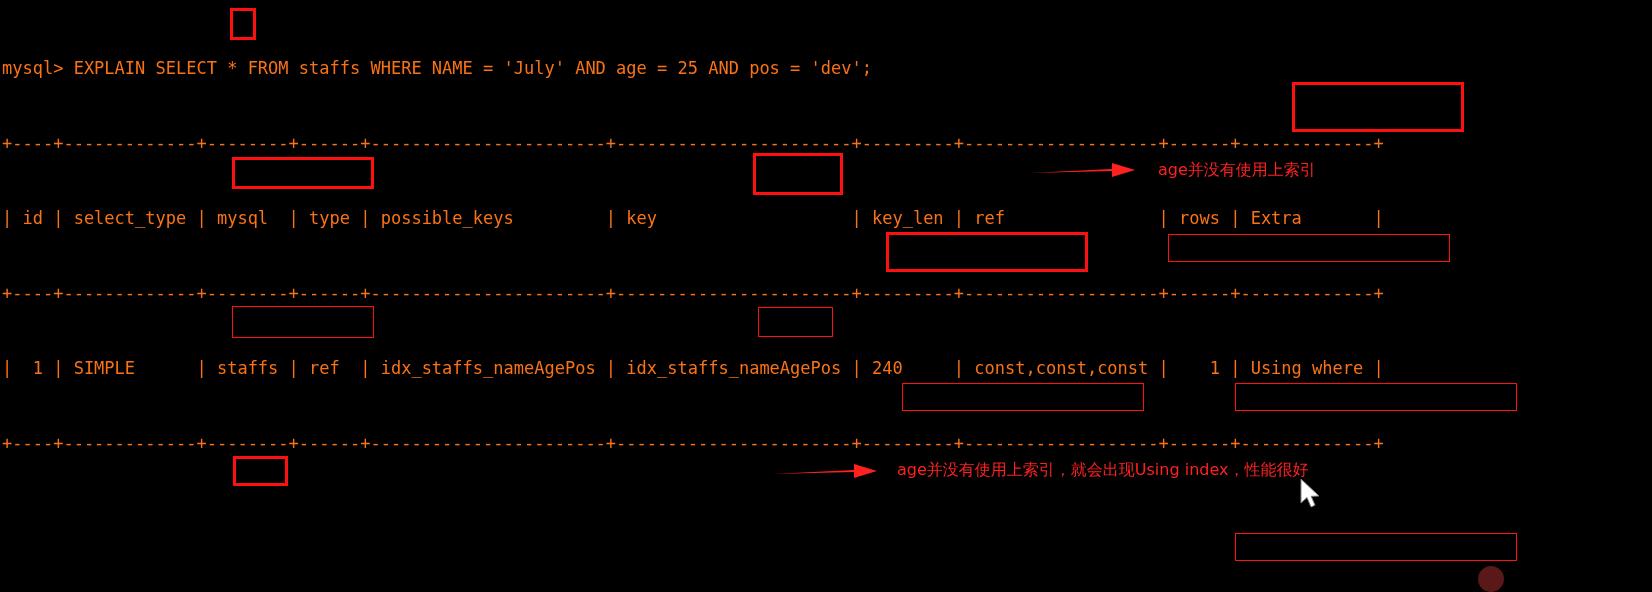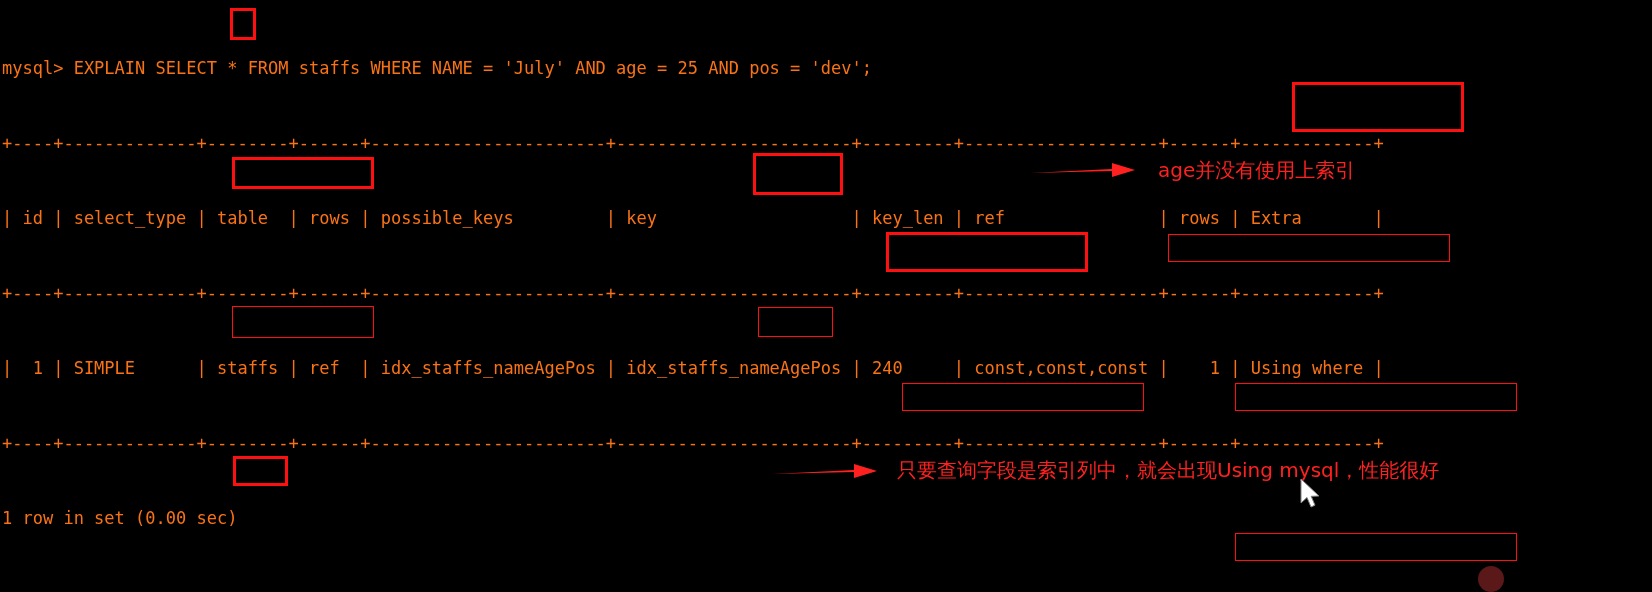--- a/index.html
+++ b/index.html
@@ -17,21 +17,21 @@
     letter-spacing:0px;
     white-space:pre;
     padding:6px 0 0 2px;
     box-sizing:border-box;
   }
   .line{height:25px;white-space:pre;}
   .ann{
     position:absolute;
     color:#ff2020;
     font-family:"DejaVu Sans","Liberation Sans",sans-serif;
-    font-size:20px;
+    font-size:16px;
     white-space:pre;
     line-height:20px;
   }
   .box{
     position:absolute;
     border:3px solid #ff1010;
     box-sizing:border-box;
     pointer-events:none;
   }
   .box.thin{border-width:1px;}
@@ -42,25 +42,24 @@
     width:26px;height:26px;border-radius:50%;
     background:#7a2020;opacity:.75;
   }
 </style>
 </head>
 <body>
 
 <div class="term">
   <div class="line">mysql&gt; EXPLAIN SELECT * FROM staffs WHERE NAME = 'July' AND age = 25 AND pos = 'dev';</div>
   <div class="line">+----+-------------+--------+------+-----------------------+-----------------------+---------+-------------------+------+-------------+</div>
-  <div class="line">| id | select_type | table  | rows | possible_keys         | key                   | key_len | ref               | rows | Extra       |</div>
+  <div class="line">| id | select_type | mysql  | type | possible_keys         | key                   | key_len | ref               | rows | Extra       |</div>
   <div class="line">+----+-------------+--------+------+-----------------------+-----------------------+---------+-------------------+------+-------------+</div>
   <div class="line">|  1 | SIMPLE      | staffs | ref  | idx_staffs_nameAgePos | idx_staffs_nameAgePos | 240     | const,const,const |    1 | Using where |</div>
   <div class="line">+----+-------------+--------+------+-----------------------+-----------------------+---------+-------------------+------+-------------+</div>
-  <div class="line">1 row in set (0.00 sec)</div>
   <div class="line"></div>
   
   
   
   
   
   
   
   
   
@@ -95,19 +94,19 @@
 <div class="box thin" style="left:1235px;top:533px;width:282px;height:28px;"></div>
 
 <svg class="arrow" style="left:1030px;top:158px;" width="110" height="24" viewBox="0 0 110 24">
   <path d="M0 15 L82 11 L82 5 L105 12 L82 19 L82 13 Z" fill="#ff2020"></path>
 </svg>
 <div class="ann" style="left:1158px;top:160px;">age并没有使用上索引</div>
 
 <svg class="arrow" style="left:772px;top:459px;" width="110" height="24" viewBox="0 0 110 24">
   <path d="M0 15 L82 11 L82 5 L105 12 L82 19 L82 13 Z" fill="#ff2020"></path>
 </svg>
-<div class="ann" style="left:897px;top:460px;">只要查询字段是索引列中，就会出现Using mysql，性能很好</div>
+<div class="ann" style="left:897px;top:460px;">age并没有使用上索引，就会出现Using index，性能很好</div>
 
 <svg class="cursor" style="left:1300px;top:478px;" width="22" height="32" viewBox="0 0 22 32">
   <path d="M1 1 L1 25 L7 19.5 L11 29 L15 27.2 L11.2 18.3 L19 18 Z" fill="#ffffff" stroke="#808080" stroke-width="1"></path>
 </svg>
 
 <div class="scrolldot" style="left:1478px;top:566px;"></div>
 
 </body></html>

